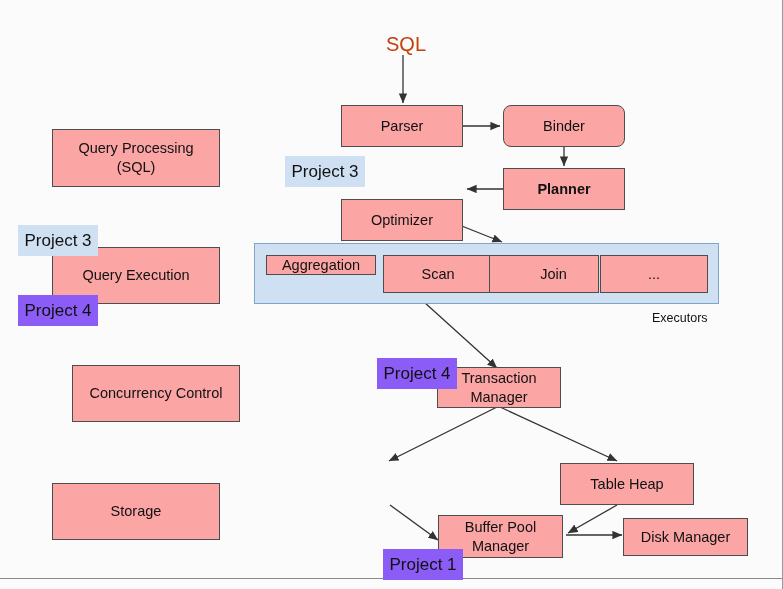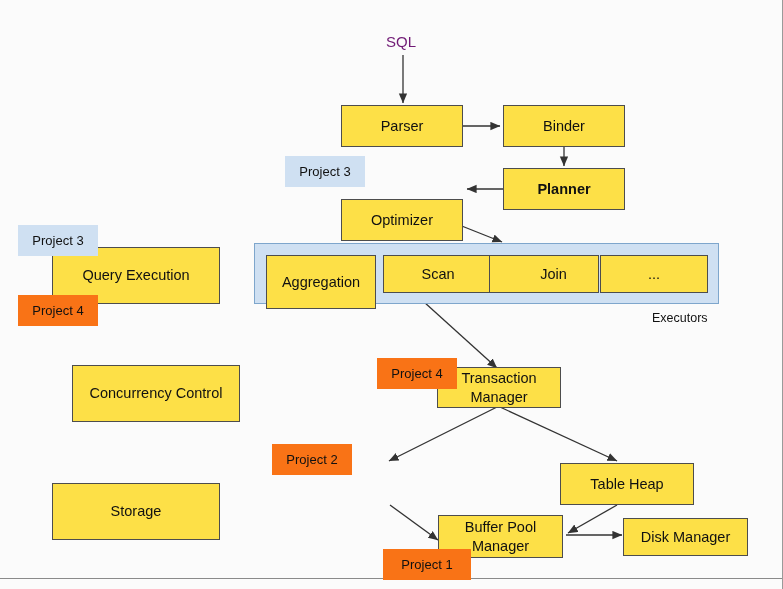--- a/index.html
+++ b/index.html
@@ -9,21 +9,21 @@
     font-family:"Liberation Sans",sans-serif;
     overflow:hidden;
     position:relative;
   }
   #canvas{position:absolute;left:0;top:0;width:783px;height:589px;}
   #svg-layer{position:absolute;left:0;top:0;width:783px;height:589px;pointer-events:none;}
 
   .node{
     position:absolute;
     box-sizing:border-box;
-    background:#fde047;
+    background:#fca5a5;
     border:1px solid #4d4d4d;
     display:flex;align-items:center;justify-content:center;
     text-align:center;
     font-size:14.5px;
     color:#111111;
     line-height:1.25;
     z-index:3;
   }
   .node.two-line{line-height:1.3;}
 
@@ -33,32 +33,32 @@
     background:#cfe0f2;
     border:1px solid #7ea6cc;
     z-index:2;
   }
   .band .node{z-index:4;}
 
   .badge{
     position:absolute;
     box-sizing:border-box;
     display:flex;align-items:center;justify-content:center;
-    font-size:13px;
+    font-size:17px;
     color:#111111;
     z-index:6;
     padding:0 6px;
   }
   .badge.blue{background:#cfe0f2;}
-  .badge.gray{background:#f97316;}
+  .badge.gray{background:#8b5cf6;}
 
   .plain-label{
     position:absolute;
-    font-size:15px;
-    color:#701a75;
+    font-size:20px;
+    color:#c2410c;
     z-index:5;
     white-space:nowrap;
   }
   .caption{
     position:absolute;
     font-size:12.5px;
     color:#111111;
     z-index:5;
     white-space:nowrap;
   }
@@ -108,53 +108,59 @@
 
     <line x1="390" y1="505" x2="438" y2="540" stroke="#333333" stroke-width="1.3" marker-end="url(#arrow)"></line>
 
     <line x1="617" y1="505" x2="568" y2="533" stroke="#333333" stroke-width="1.3" marker-end="url(#arrow)"></line>
 
     <line x1="566" y1="535" x2="622" y2="535" stroke="#333333" stroke-width="1.3" marker-end="url(#arrow)"></line>
 
     <line x1="58" y1="252" x2="58" y2="297" stroke="#4d4d4d" stroke-width="1"></line>
   </svg>
 
+  <div class="node two-line" style="left:52px;top:129px;width:168px;height:58px;">
+    <span>
+      <span>Query Processing</span><br>
+      <span>(SQL)</span>
+    </span>
+  </div>
 
   <div class="node" style="left:52px;top:247px;width:168px;height:57px;">
     <span>Query Execution</span>
   </div>
 
   <div class="node" style="left:52px;top:365px;width:168px;height:57px;margin-left:20px;">
     <span>Concurrency Control</span>
   </div>
 
   <div class="node" style="left:52px;top:483px;width:168px;height:57px;">
     <span>Storage</span>
   </div>
 
   <div class="plain-label" style="left:386px;top:33px;">SQL</div>
 
   <div class="node" style="left:341px;top:105px;width:122px;height:42px;">
     <span>Parser</span>
   </div>
 
-  <div class="node" style="left:503px;top:105px;width:122px;height:42px;">
+  <div class="node" style="left:503px;top:105px;width:122px;height:42px;border-radius:8px;">
     <span>Binder</span>
   </div>
 
   <div class="node" style="left:503px;top:168px;width:122px;height:42px;font-weight:bold;">
     <span>Planner</span>
   </div>
 
   <div class="node" style="left:341px;top:168px;width:122px;height:42px;margin-top:31px;">
     <span>Optimizer</span>
   </div>
 
   <div class="band" style="left:254px;top:243px;width:465px;height:61px;">
-    <div class="node" style="left:11px;top:11px;width:110px;height:54px;text-align:center;">
+    <div class="node" style="left:11px;top:11px;width:110px;height:20px;text-align:center;">
       <span>Aggregation</span>
     </div>
     <div class="node" style="left:128px;top:11px;width:110px;height:38px;">
       <span>Scan</span>
     </div>
     <div class="node" style="left:234px;top:11px;width:110px;height:38px;padding-left:19px;">
       <span>Join</span>
     </div>
     <div class="node" style="left:345px;top:11px;width:108px;height:38px;">
       <span>...</span>
@@ -195,21 +201,18 @@
   </div>
 
   <div class="badge gray" style="left:18px;top:295px;width:80px;height:31px;">
     <span>Project 4</span>
   </div>
 
   <div class="badge gray" style="left:377px;top:358px;width:80px;height:31px;">
     <span>Project 4</span>
   </div>
 
-  <div class="badge gray" style="left:272px;top:444px;width:80px;height:31px;">
-    <span>Project 2</span>
-  </div>
-
-  <div class="badge gray" style="left:383px;top:549px;width:88px;height:31px;">
+
+  <div class="badge gray" style="left:383px;top:549px;width:80px;height:31px;">
     <span>Project 1</span>
   </div>
 
 </div>
 
 </body></html>

